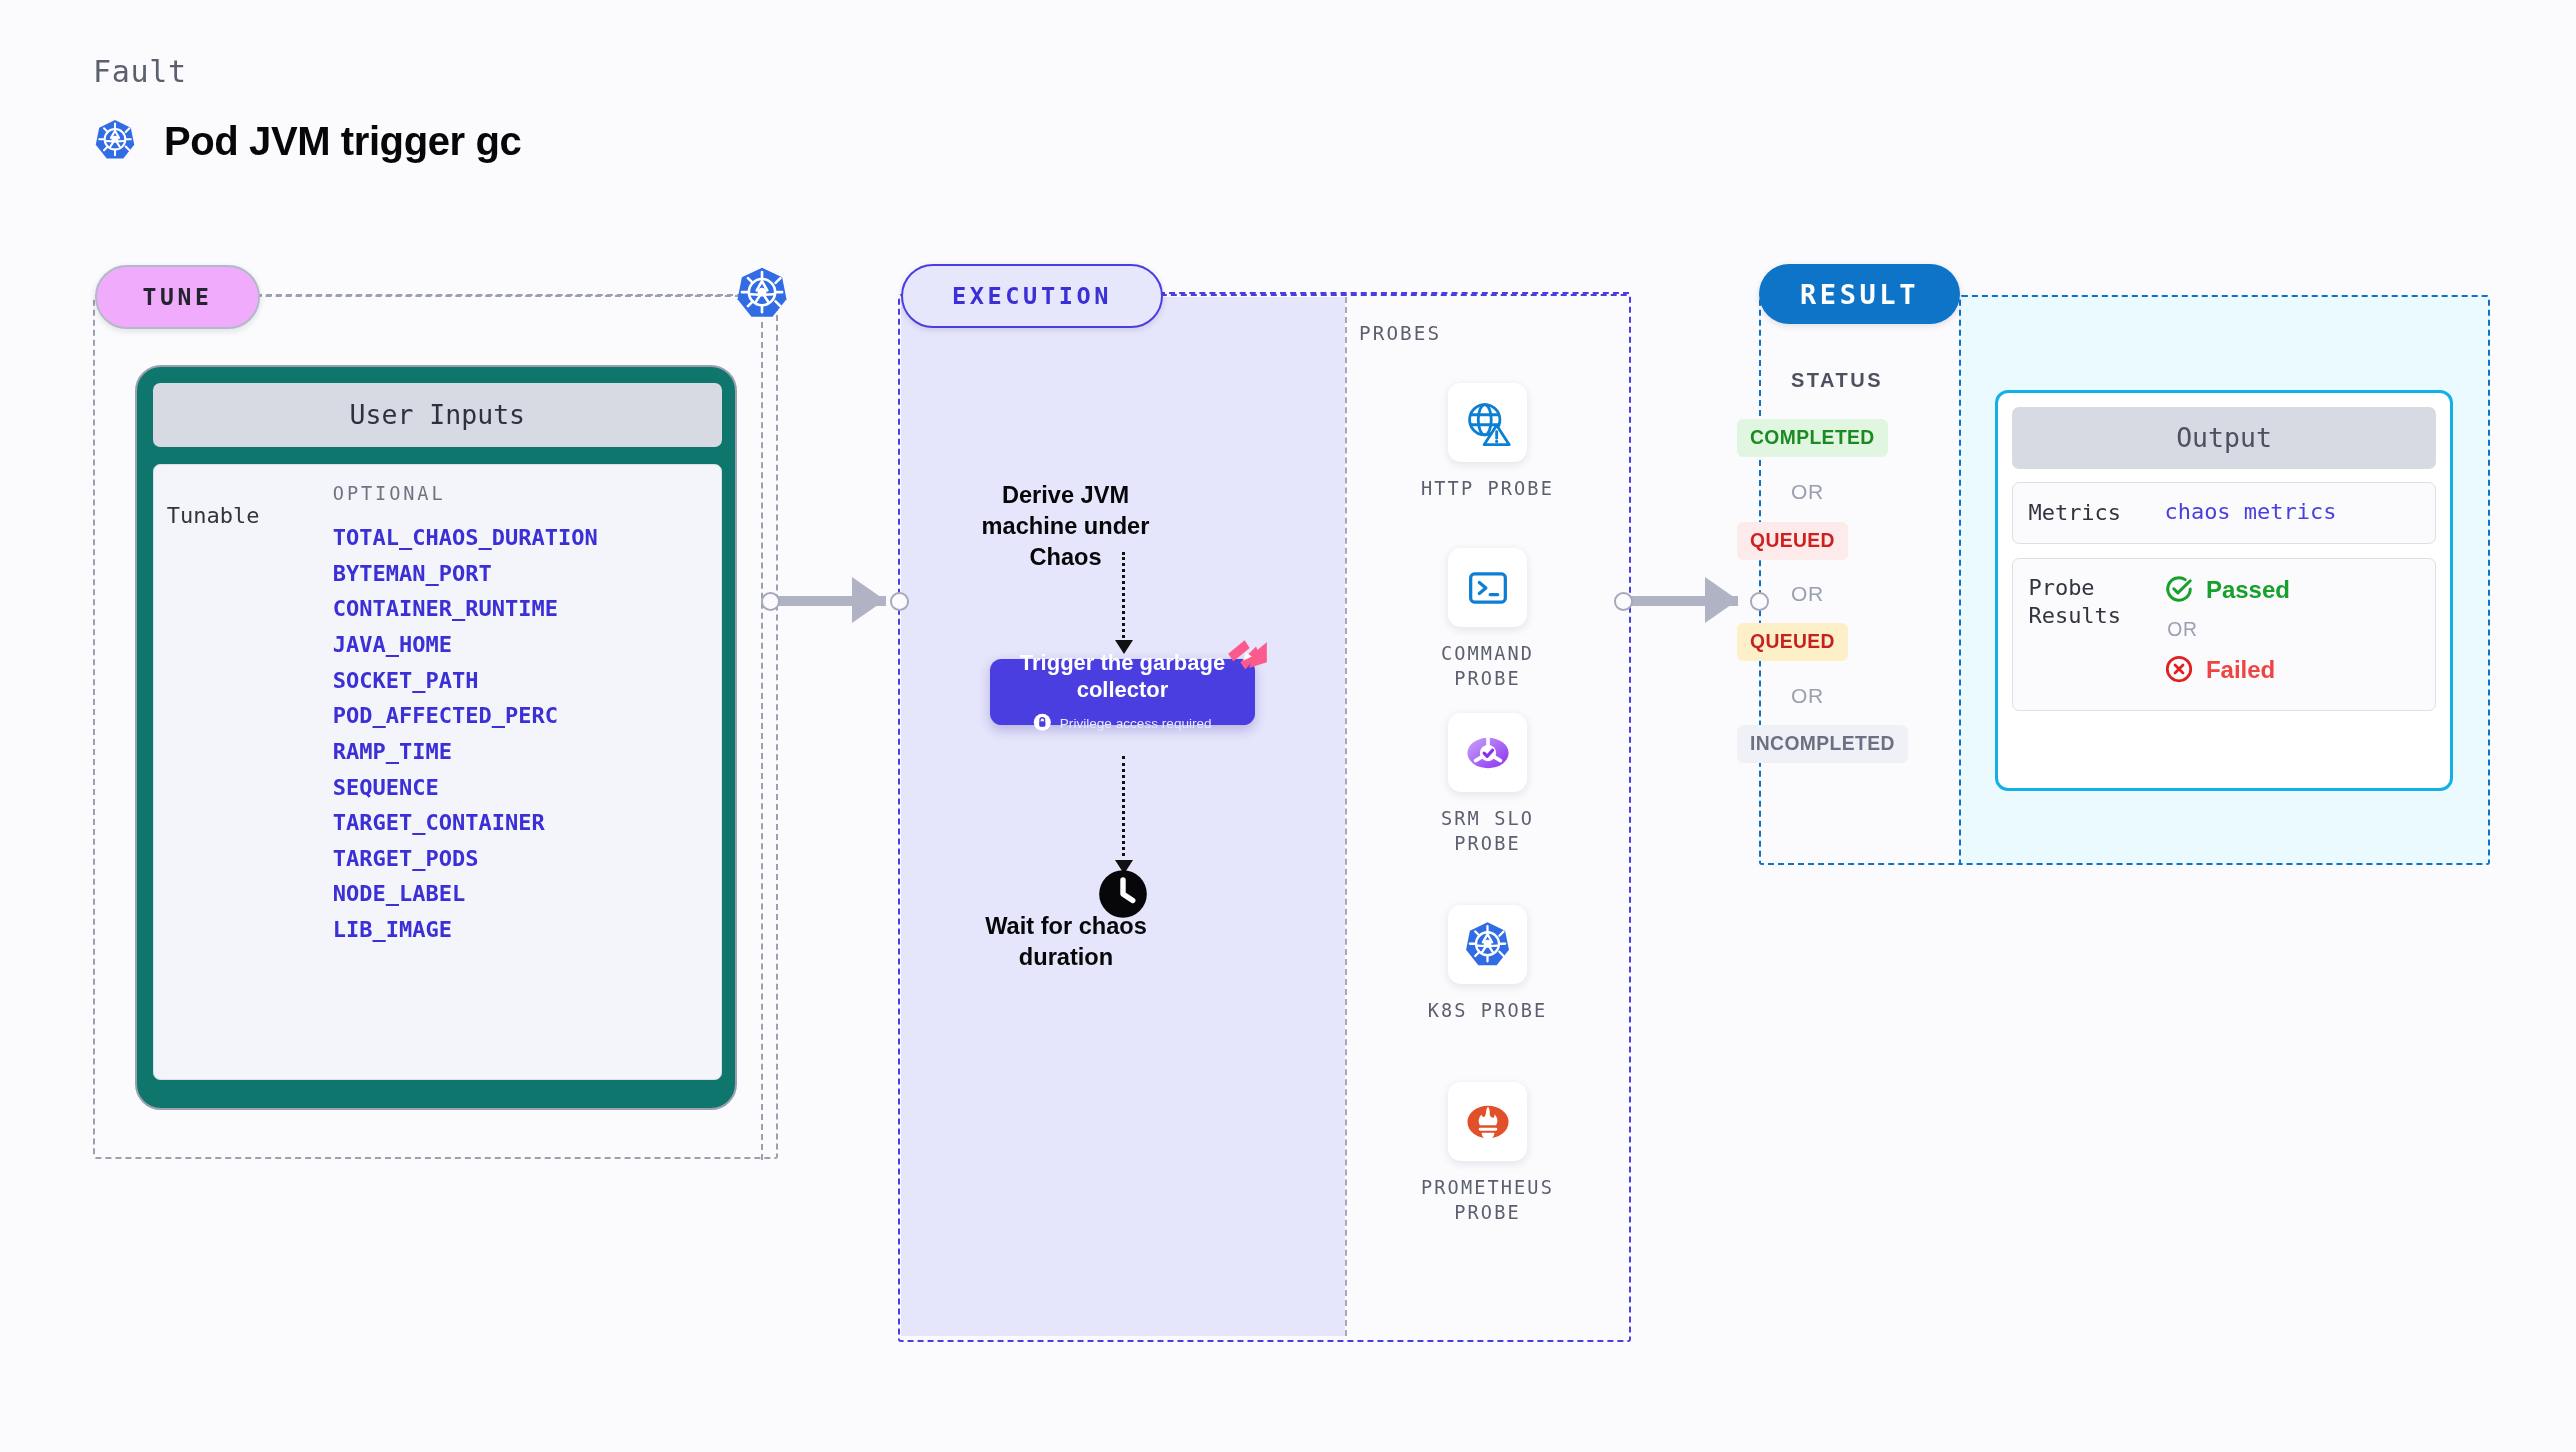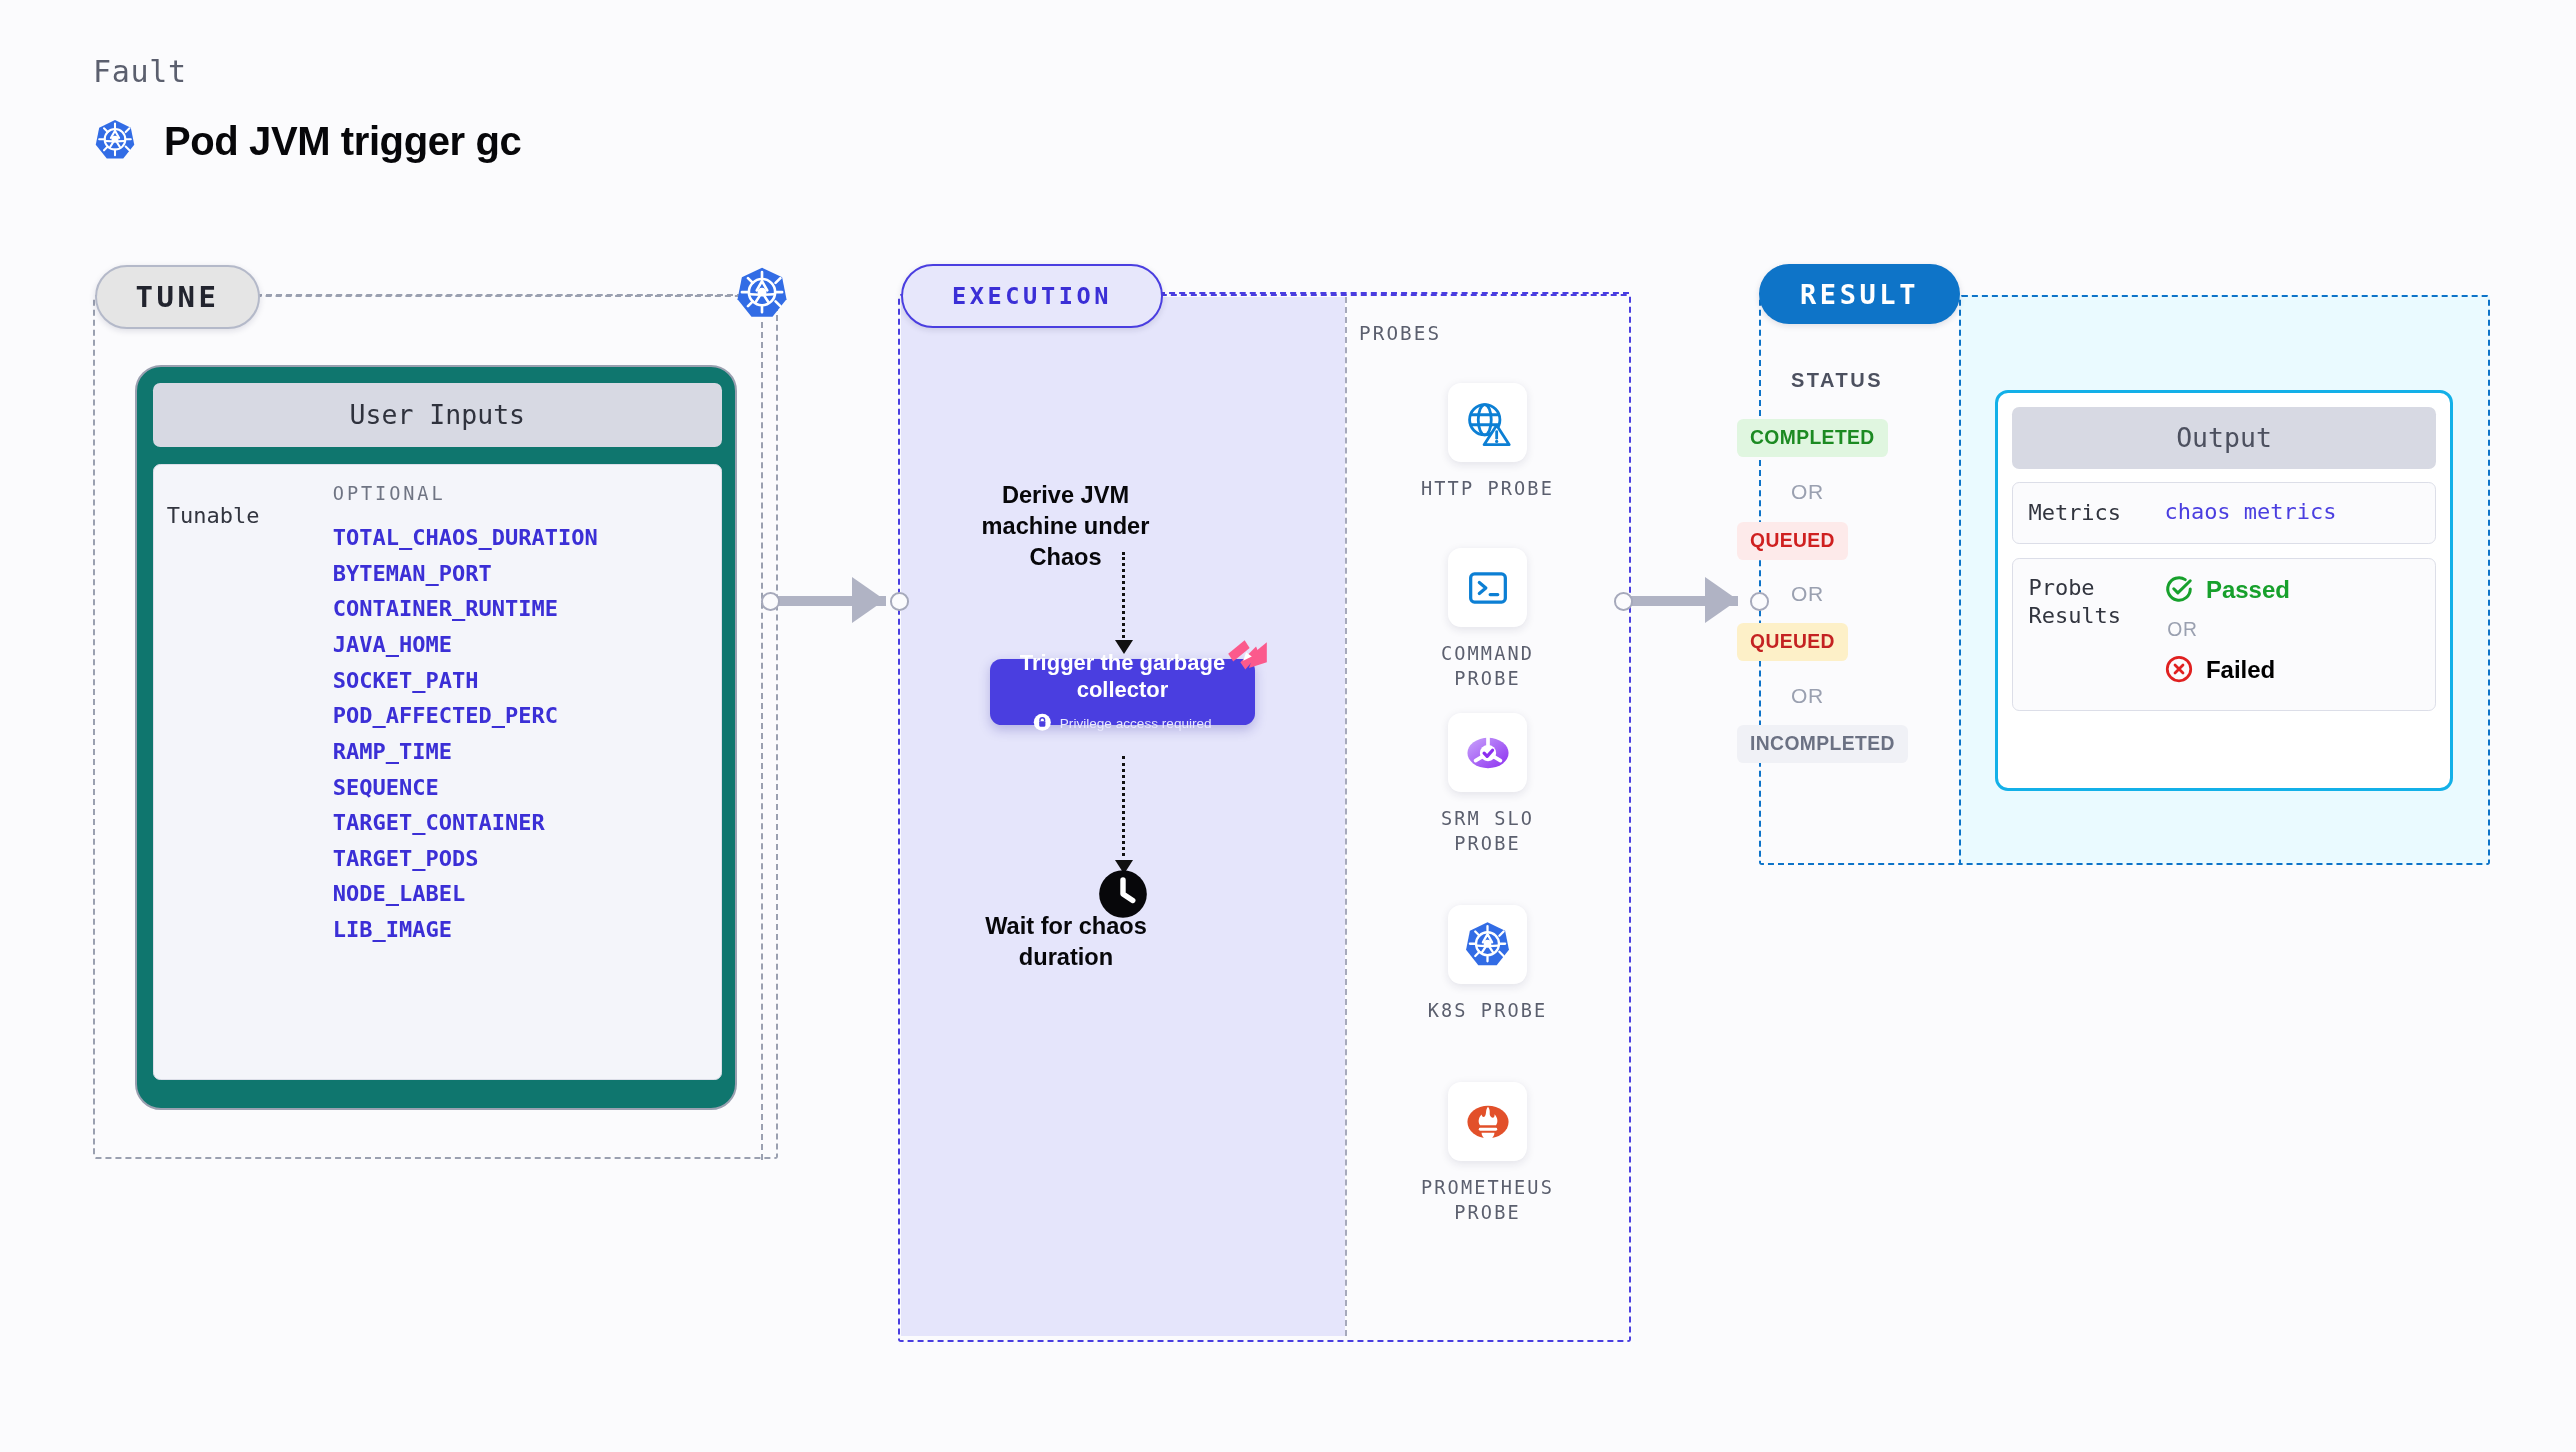--- a/index.html
+++ b/index.html
@@ -33,21 +33,21 @@
     z-index:6;
   }
 
   
   #tune-dashed{
     left:93px;top:295px;width:681px;height:860px;
     border:2.1px dashed #9aa0b0;border-radius:2.9px;background:transparent;
   }
   #tune-pill{
     left:95px;top:265px;width:161px;height:60px;
-    background:#e5e5e5;border:2.1px solid #b4b9c9;color:#22242e;font-size:29px;
+    background:#f0abfc;border:2.1px solid #b4b9c9;color:#22242e;font-size:23px;
   }
   #tune-dashline{left:256px;top:294px;width:487px;height:0;border-top:2.1px dashed #9aa0b0;}
   #tune-k8s{left:734px;top:265px;}
   #tune-k8s-down{left:761px;top:322px;width:0;height:838px;border-left:2.1px dashed #9aa0b0;}
 
   #inputs-card{
     left:135px;top:365px;width:602px;height:745px;
     background:#0f766e;border:2.1px solid #9aa0b0;border-radius:26px;
     box-sizing:border-box;padding:15.8px;
   }
@@ -201,21 +201,21 @@
   }
   .out-key{
     width:136px;flex:none;
     font-family:"DejaVu Sans Mono",monospace;font-size:22px;color:#32353f;line-height:1.28;
   }
   #metrics-val{
     font-family:"DejaVu Sans Mono",monospace;font-size:22px;color:#4a3ee0;
   }
   .pr-item{display:flex;align-items:center;gap:11.5px;}
   .pr-pass{font-size:24px;font-weight:bold;color:#17a02c;}
-  .pr-fail{font-size:24px;font-weight:bold;color:#000000;}
+  .pr-fail{font-size:24px;font-weight:bold;color:#ef4444;}
   .pr-or{font-size:19.3px;color:#9aa0b0;margin:13px 0 13px 2.9px;letter-spacing:0.7px;}
 </style>
 </head>
 <body>
 
 <div class="abs" id="fault-label">Fault</div>
 <div class="abs" id="title-row">
   <span>
     <svg width="44" height="44" viewBox="0 0 64 64">
       <path d="M32 3 L55 14 L60 39 L44 59 H20 L4 39 L9 14 Z" fill="#326ce5"></path>

